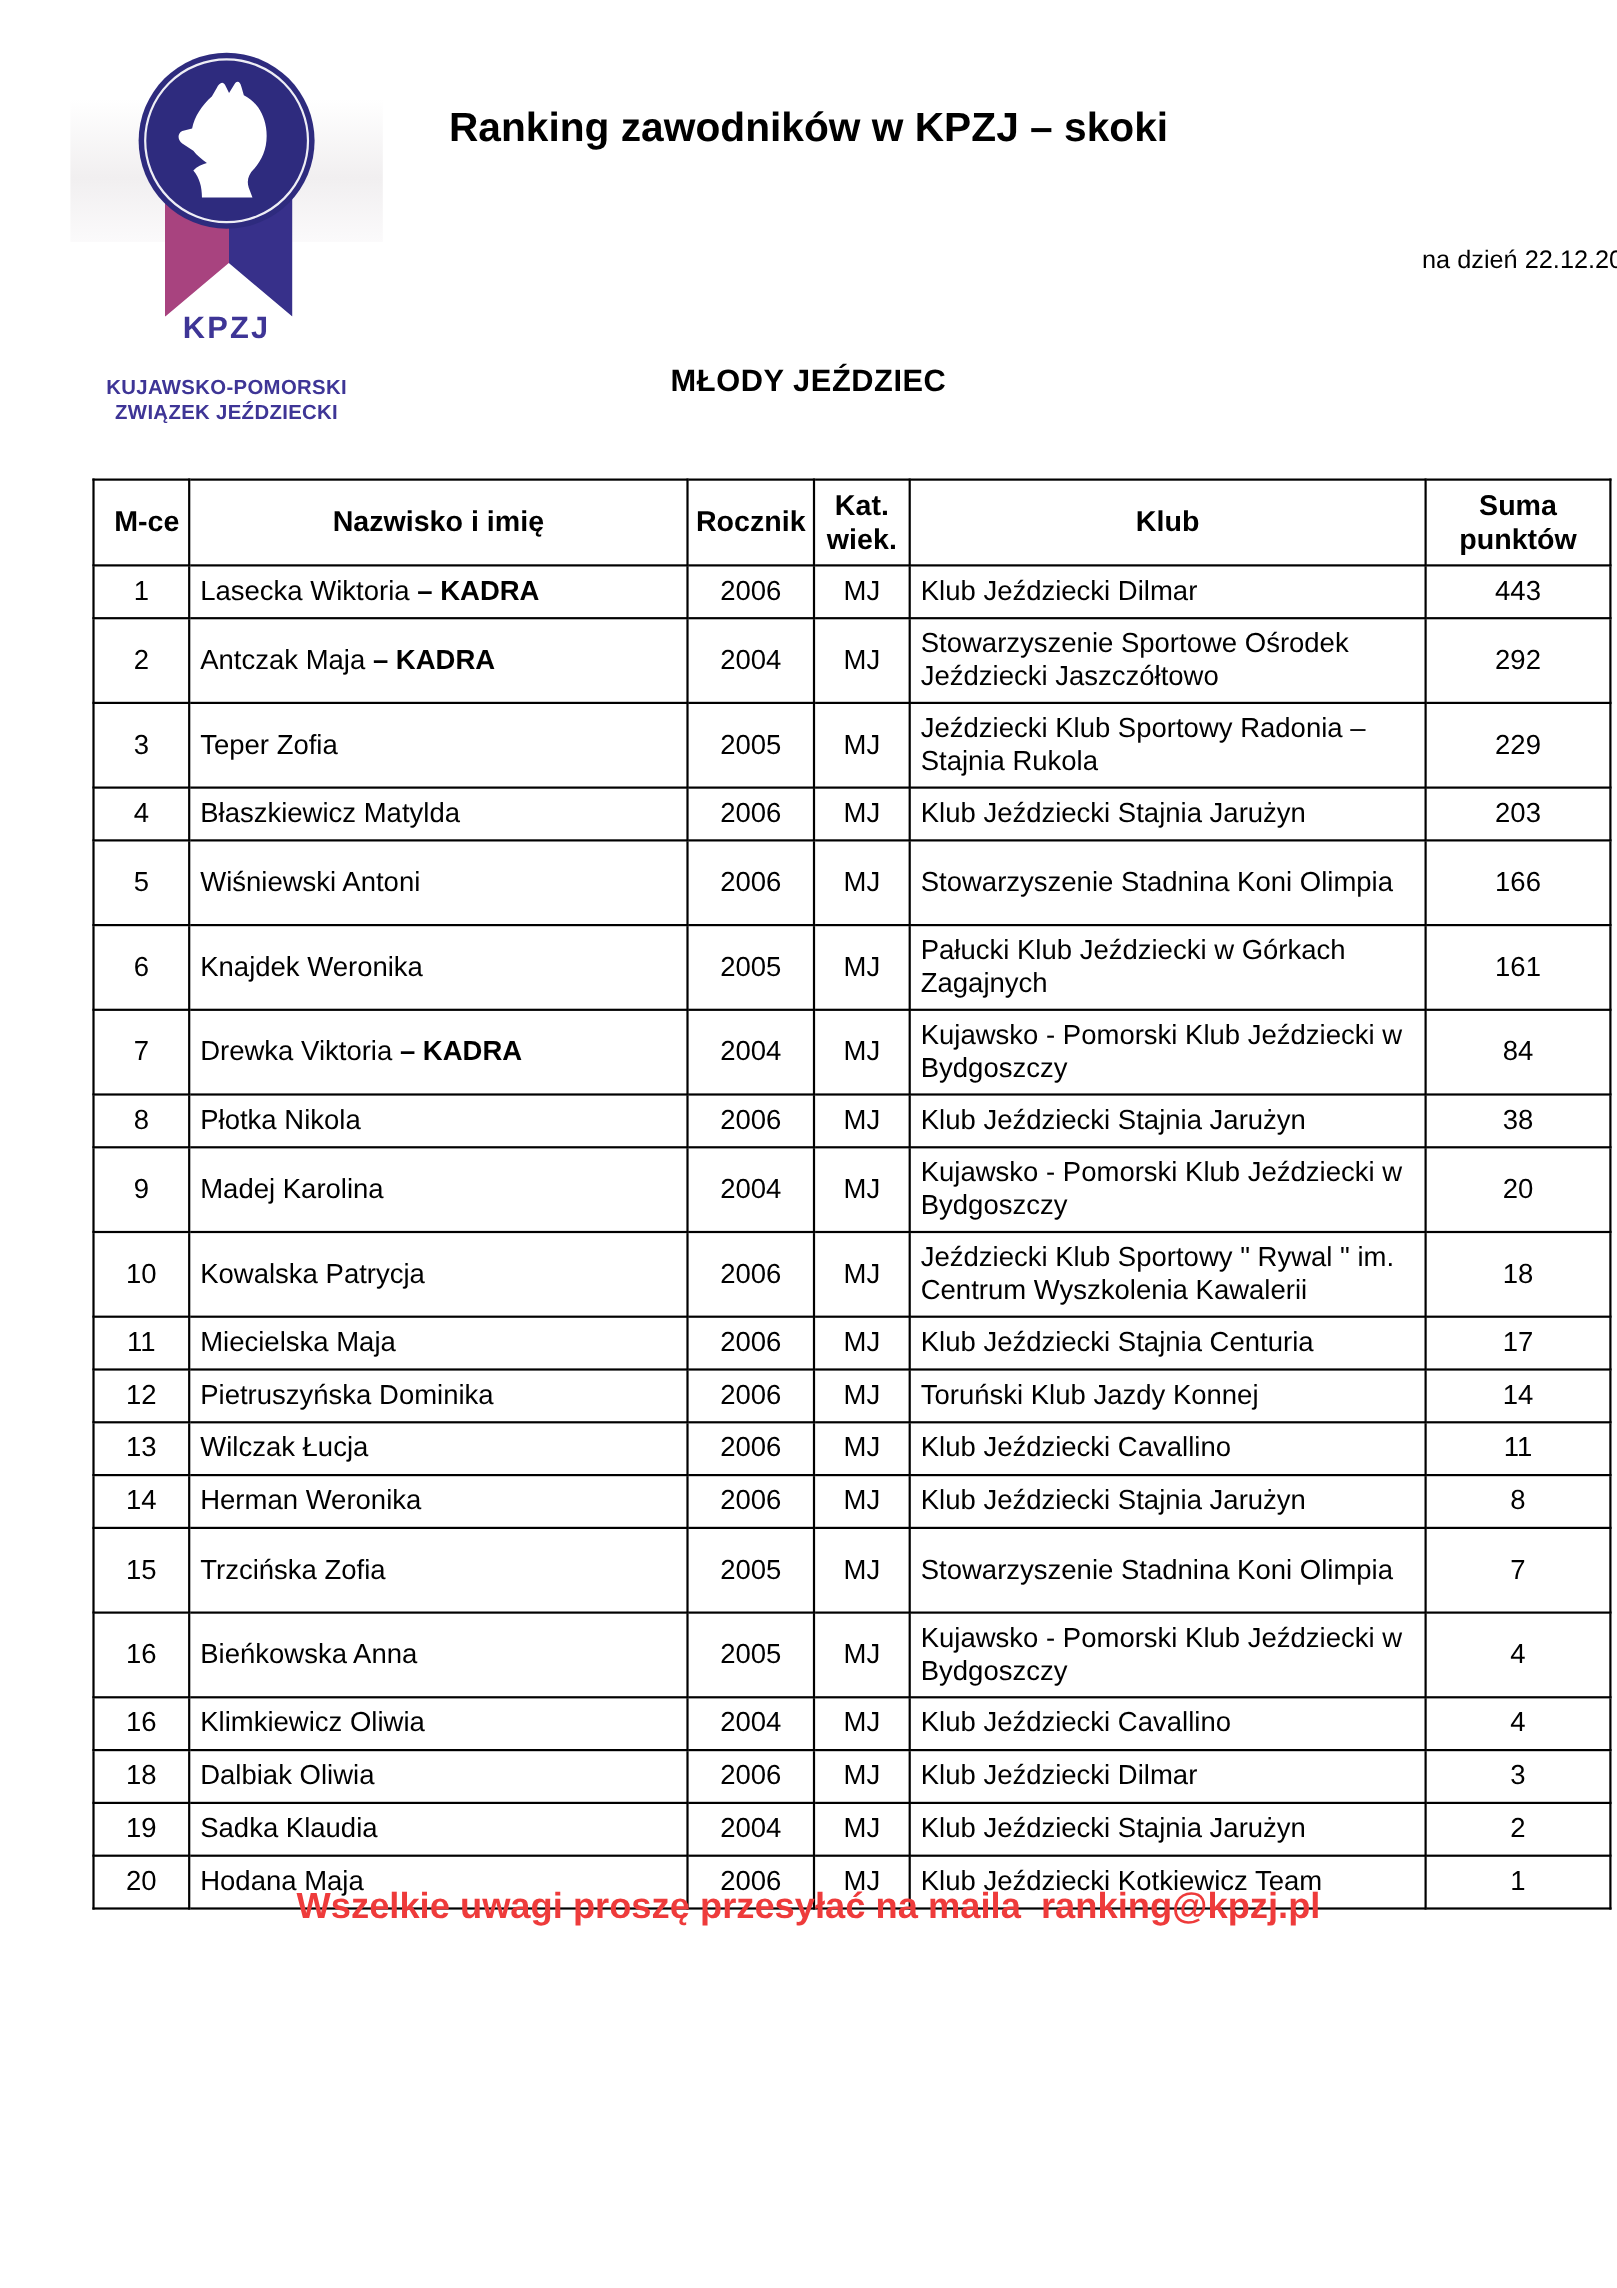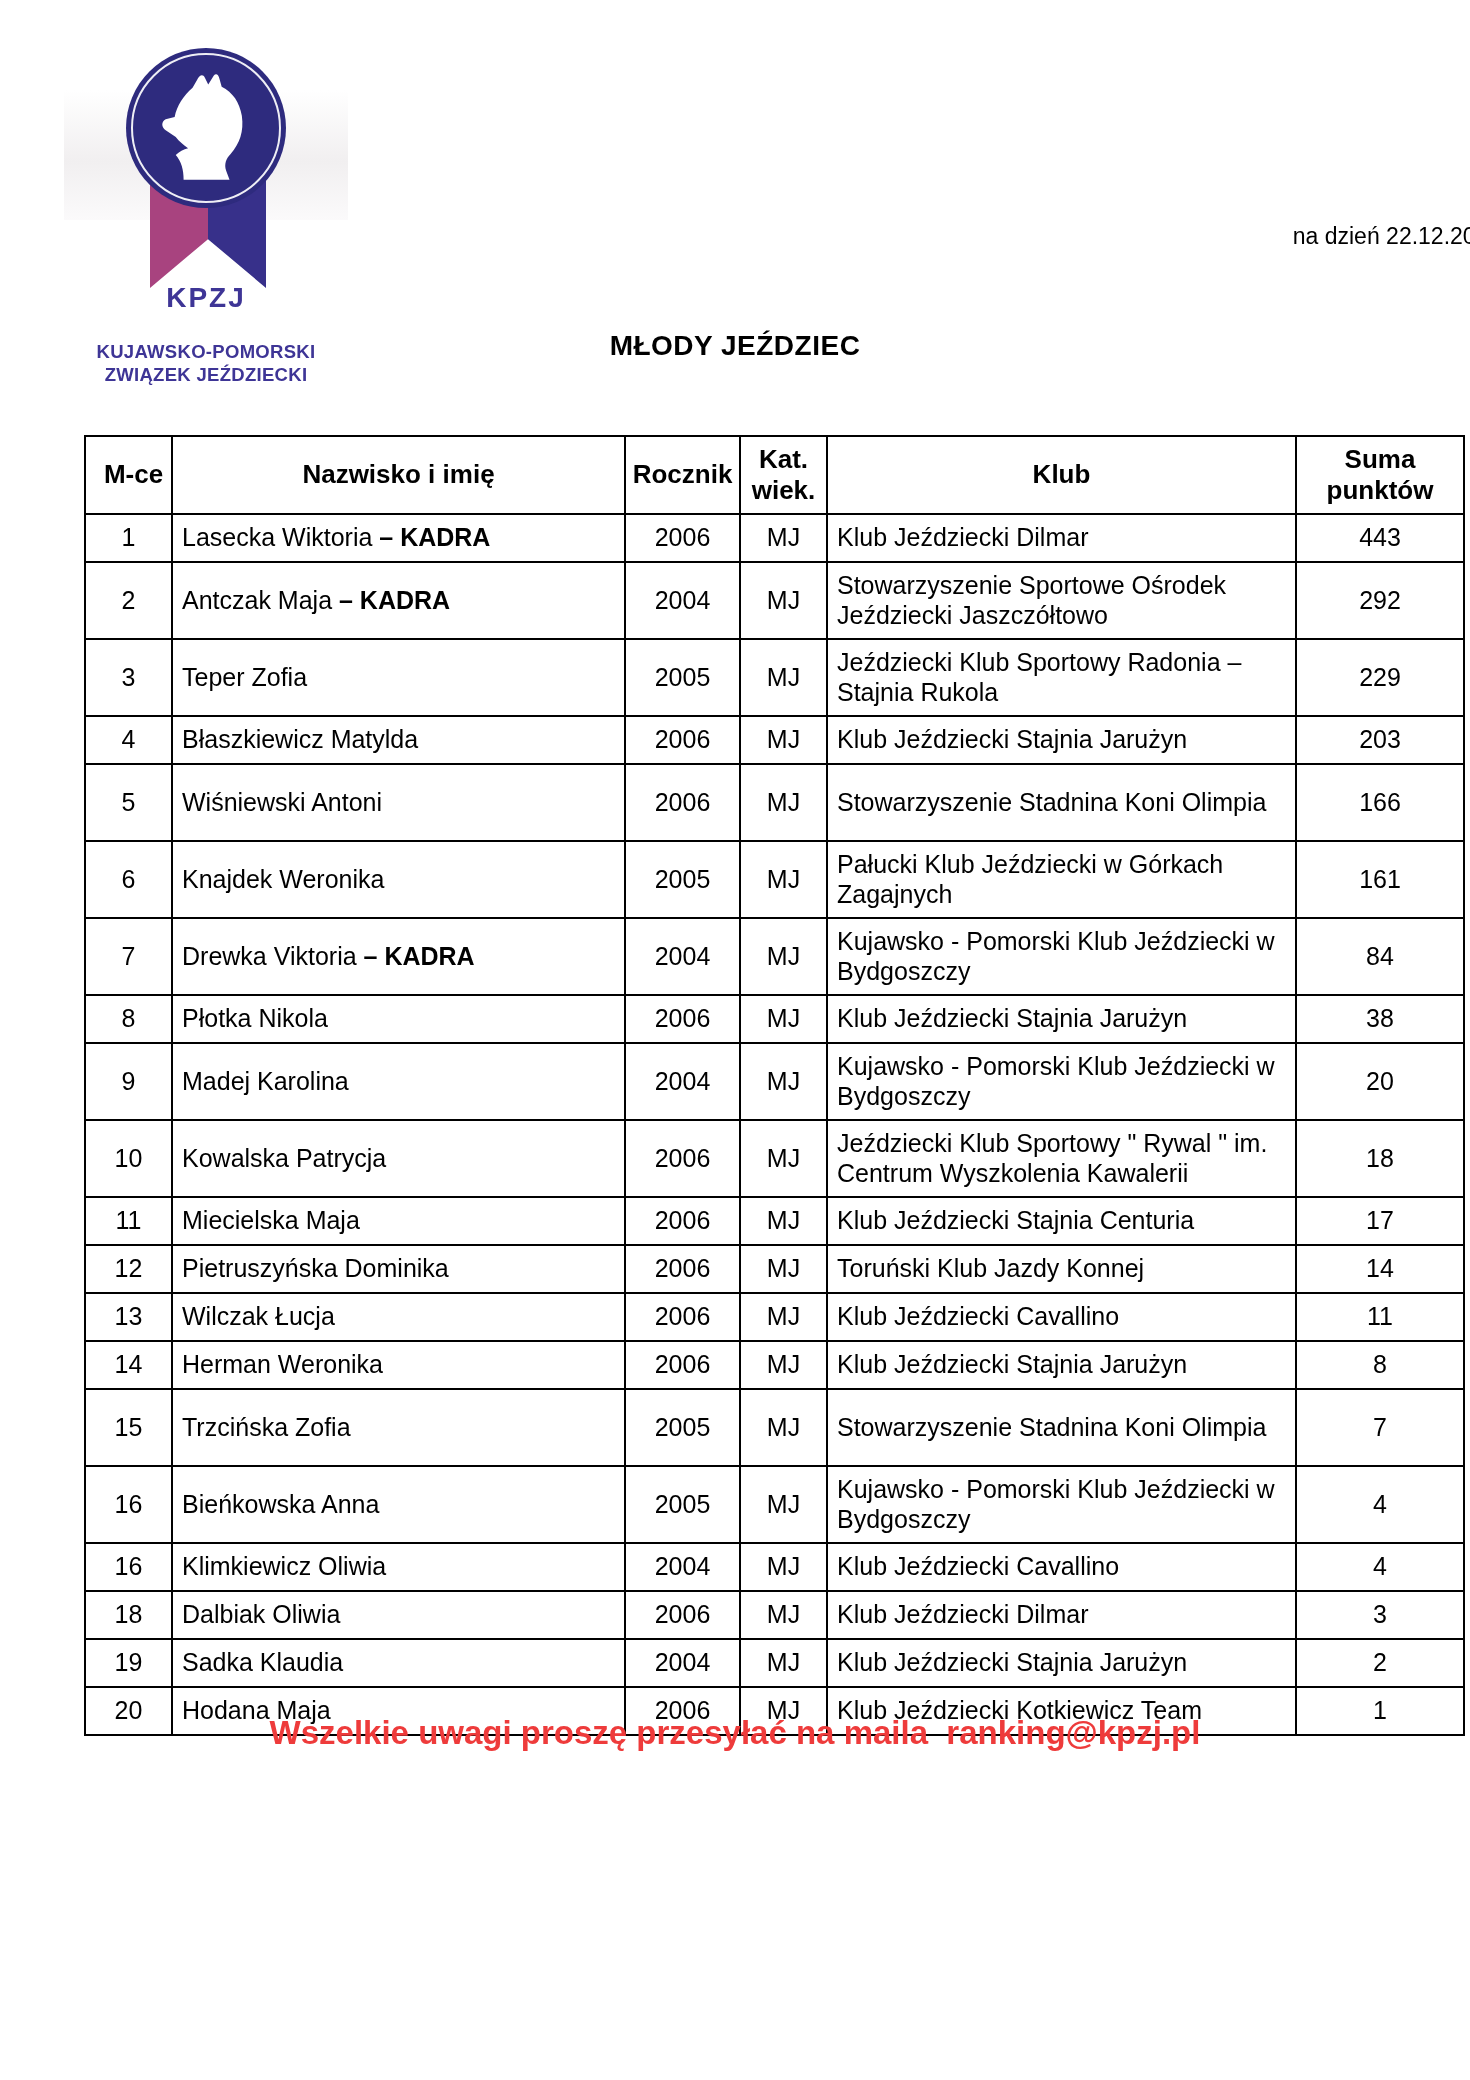--- a/index.html
+++ b/index.html
@@ -78,20 +78,21 @@
           C10 50 10 45 14 43 L22 41 C24 31 30 22 38 15 Z"></path>
       </svg>
     </div>
     <div class="logo-kpzj">KPZJ</div>
     <div class="logo-org">
       <div>KUJAWSKO-POMORSKI</div>
       <div>ZWIĄZEK JEŹDZIECKI</div>
     </div>
   </div>
 
+  <h1 class="title">Ranking zawodników w KPZJ – skoki</h1>
   <div class="dateline">na dzień 22.12.2025r.</div>
   <div class="category">MŁODY JEŹDZIEC</div>
 
   <div class="table-wrap">
     <table>
       <thead>
         <tr id="head-row">
             <th>M-ce</th>
             <th>Nazwisko i imię</th>
             <th>Rocznik</th>

